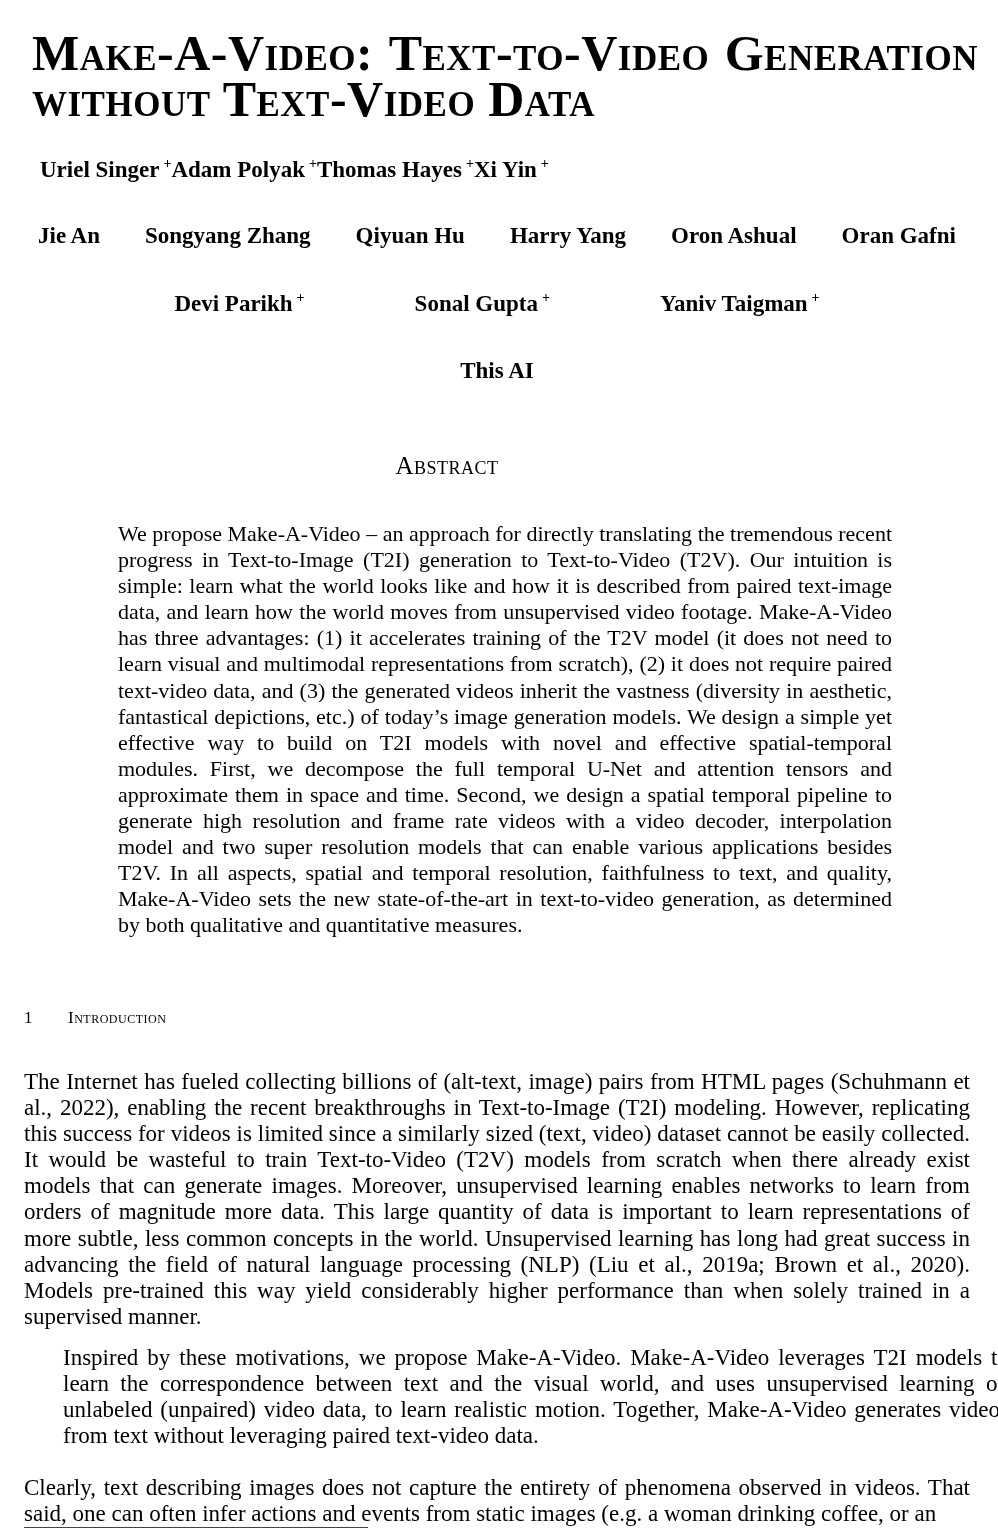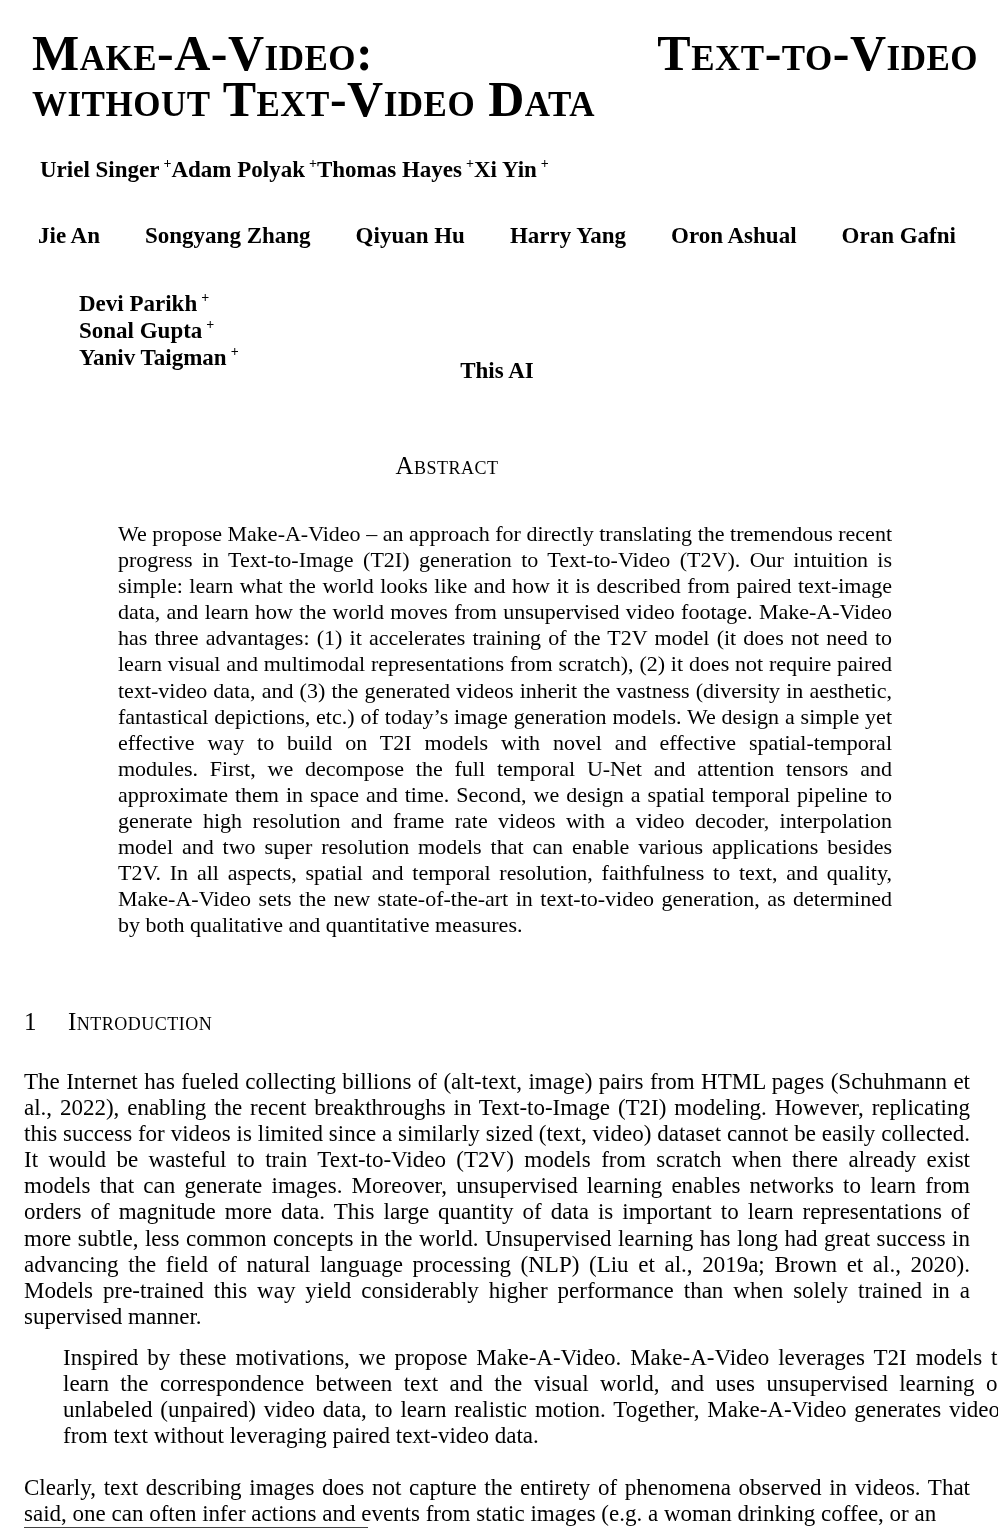--- a/index.html
+++ b/index.html
@@ -40,21 +40,21 @@
       position: absolute;
       left: 24px;
       width: 946px;
       display: flex;
       font-weight: bold;
       font-size: 23px;
       white-space: nowrap;
     }
     .author-row.r1 { top: 156px; justify-content: flex-start; padding: 0 16px; box-sizing: border-box; }
     .author-row.r2 { top: 223px; justify-content: space-between; padding: 0 14px; box-sizing: border-box; gap: 14px; }
-    .author-row.r3 { top: 290px; justify-content: center; gap: 0; flex-direction: column; }
+    .author-row.r3 { top: 290px; justify-content: center; gap: 0; }
     .author-row.r3 .author { margin: 0 55px; }
     .author-row.r4 { top: 358px; justify-content: center; }
     .author sup {
       font-size: 14px;
       vertical-align: 9px;
       margin-left: 4px;
     }
     .abstract-heading {
       position: absolute;
       left: 0;
@@ -75,21 +75,21 @@
       font-size: 22px;
       line-height: 26.1px;
       text-align: justify;
       margin: 8px;
       hyphens: manual;
     }
     .section-heading {
       position: absolute;
       left: 24px;
       top: 1008px;
-      font-size: 25px;
+      font-size: 17px;
       font-variant: small-caps;
       letter-spacing: 0.5px;
       margin: 0;
       font-weight: normal;
       white-space: nowrap;
     }
     .section-heading .num {
       display: inline-block;
       width: 44px;
     }
@@ -114,20 +114,21 @@
       border-top: 1.5px solid #444;
     }
   </style>
 </head>
 <body>
 
 <h1 class="title">
   <span class="line1">
     <span>Make-A-Video:</span>
     <span>Text-to-Video</span>
+    <span>Generation</span>
   </span>
   <span class="line2">without Text-Video Data</span>
 </h1>
 
 <div class="author-row r1">
   <span class="author"><span>Uriel Singer</span><sup>+</sup></span>
   <span class="author"><span>Adam Polyak</span><sup>+</sup></span>
   <span class="author"><span>Thomas Hayes</span><sup>+</sup></span>
   <span class="author"><span>Xi Yin</span><sup>+</sup></span>
 </div>

